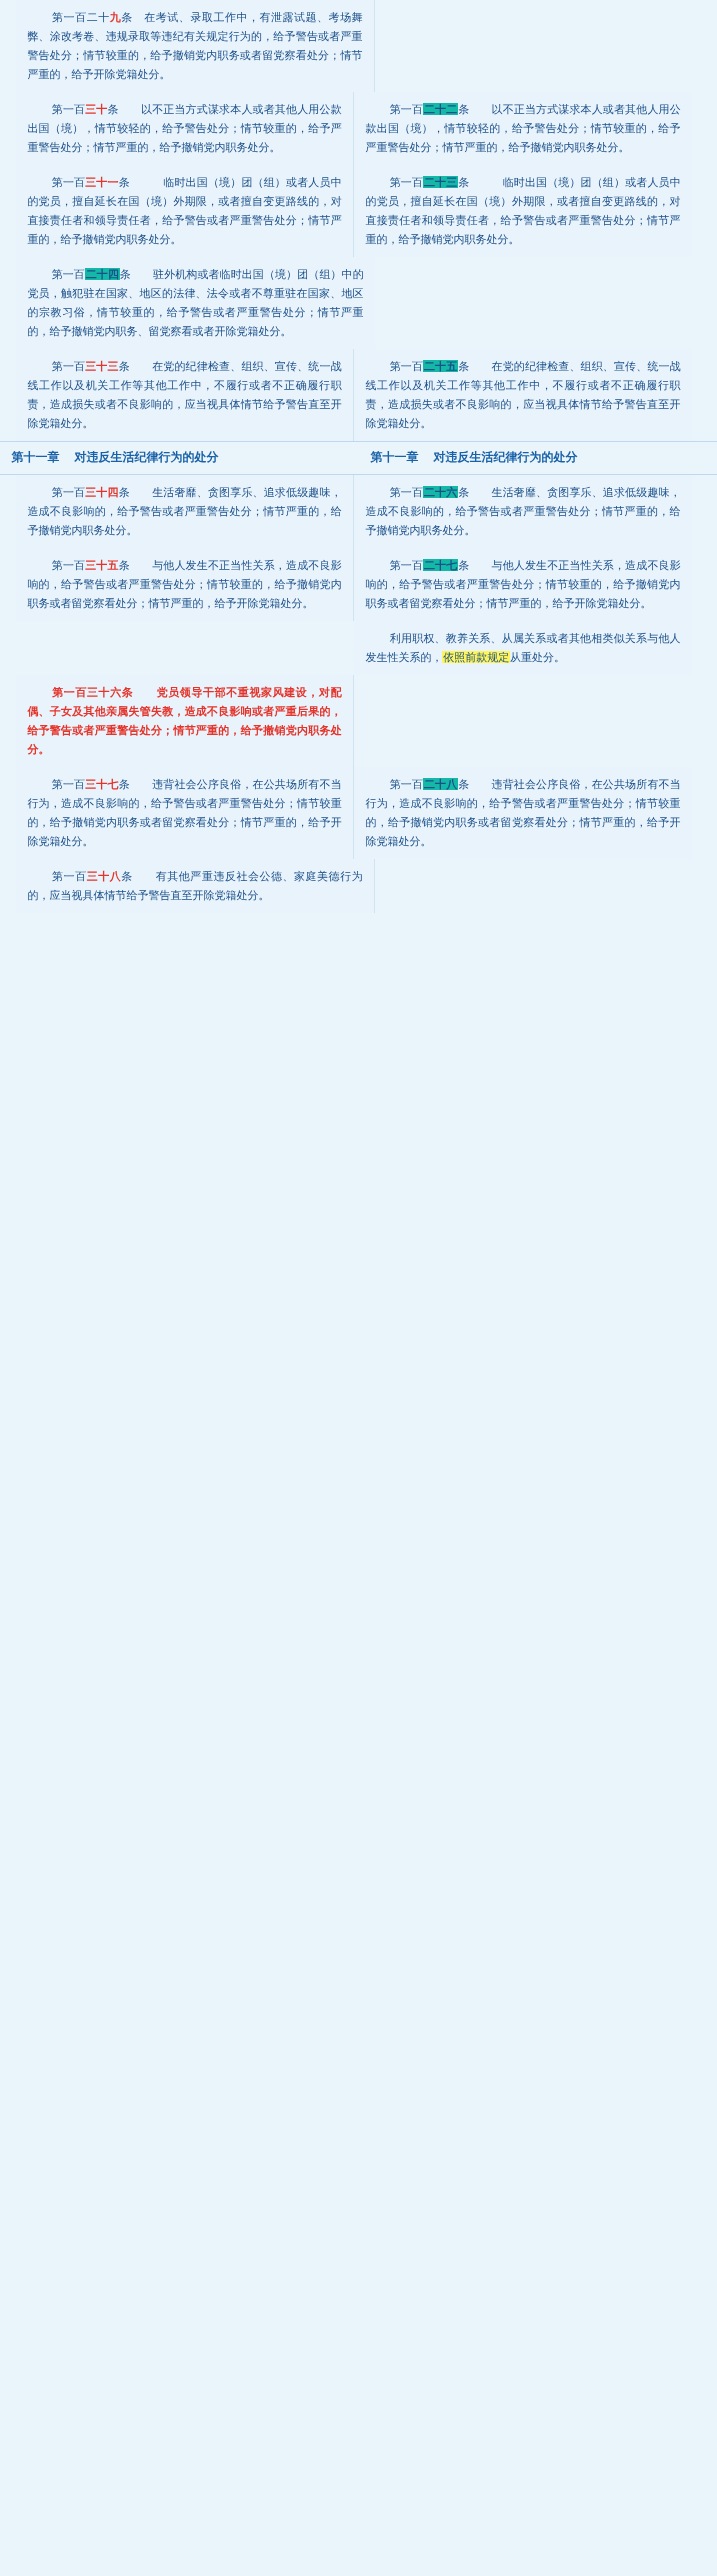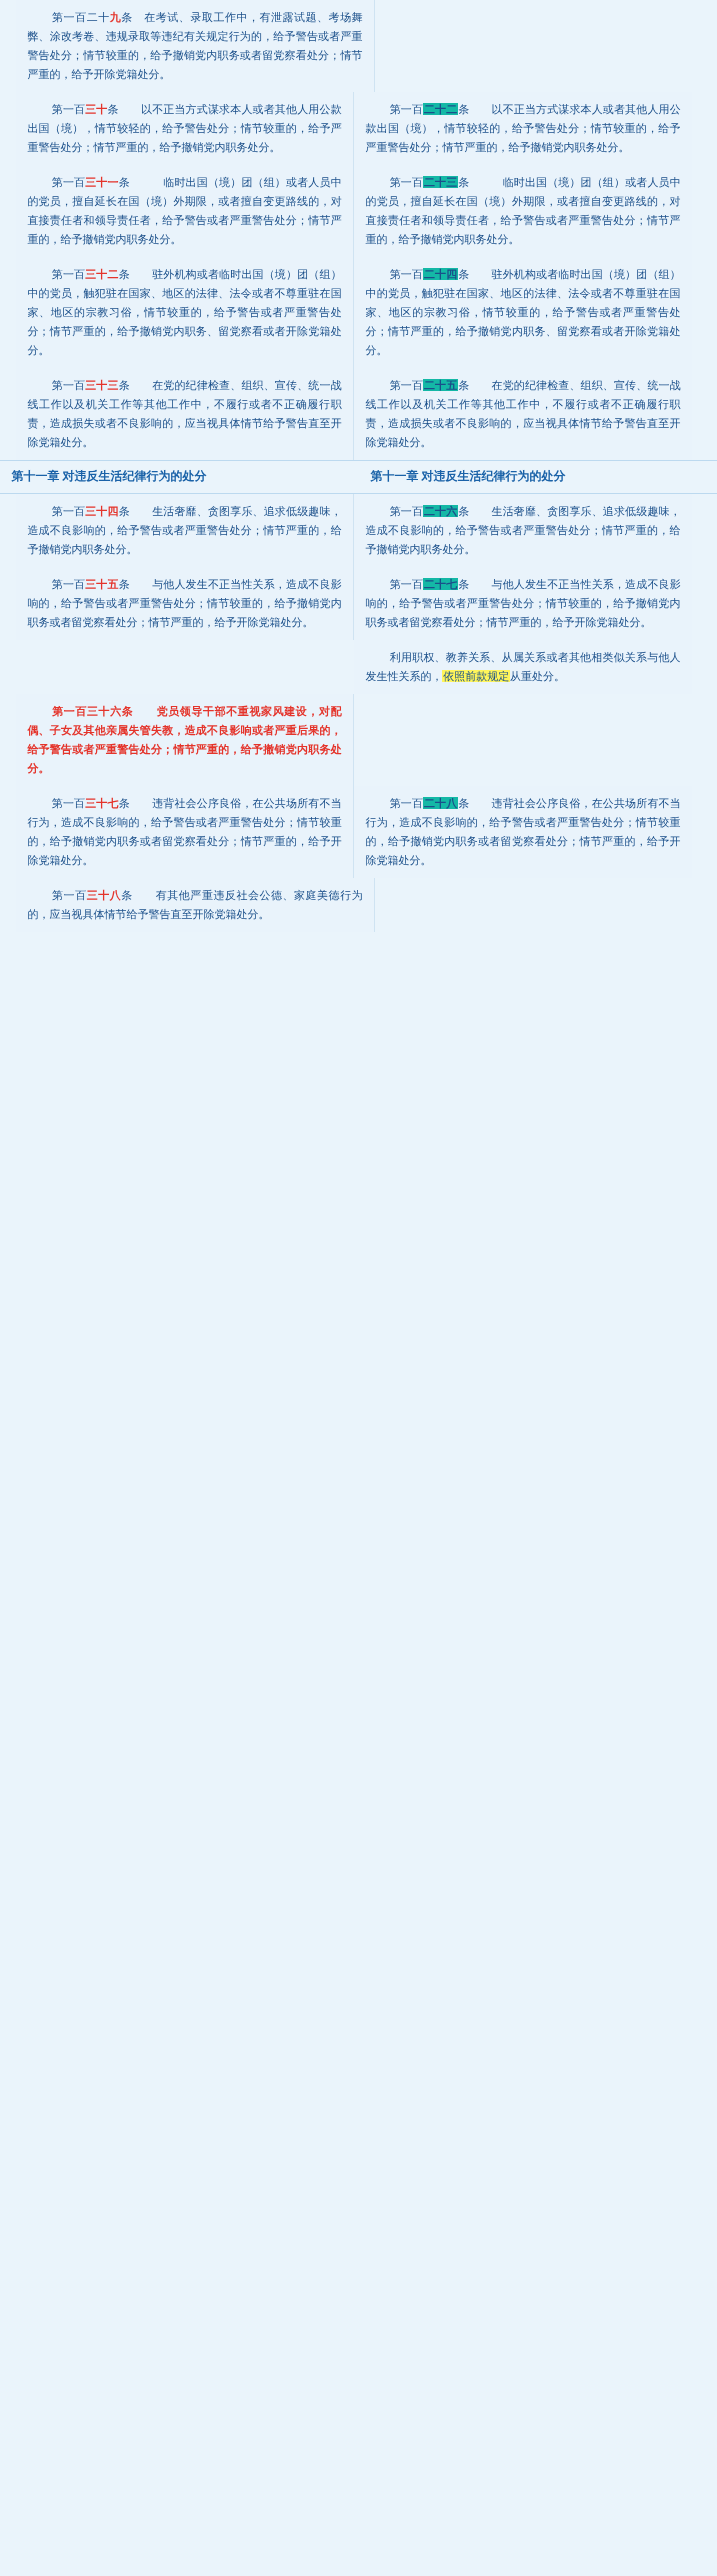--- a/index.html
+++ b/index.html
@@ -55,21 +55,21 @@
     border-top: 0.8px solid #bcd9ef;
     border-bottom: 0.8px solid #bcd9ef;
   }
   .chapter-cell {
     width: 359px;
     padding: 7.4px 11.4px;
     font-size: 12px;
     font-weight: bold;
     color: #1a62a8;
   }
-  .chapter-cell .ch-title { margin-left: 3px; }
+  .chapter-cell .ch-title { margin-left: 15px; }
   .red-para {
     color: #e4342b;
     font-weight: bold;
   }
   .empty { }
 </style>
 </head>
 <body>
 
 <div class="doc">
@@ -92,23 +92,20 @@
   <div class="row">
     <div class="col left">
       <p class="para"><span class="indent"></span><span>第一百</span><span class="num">三十一</span><span>条</span>　　　<span>临时出国（境）团（组）或者人员中的党员，擅自延长在国（境）外期限，或者擅自变更路线的，对直接责任者和领导责任者，给予警告或者严重警告处分；情节严重的，给予撤销党内职务处分。</span></p>
     </div>
     <div class="col right">
       <p class="para"><span class="indent"></span><span>第一百</span><span class="num-hl">二十三</span><span>条</span>　　　<span>临时出国（境）团（组）或者人员中的党员，擅自延长在国（境）外期限，或者擅自变更路线的，对直接责任者和领导责任者，给予警告或者严重警告处分；情节严重的，给予撤销党内职务处分。</span></p>
     </div>
   </div>
 
   <div class="row">
-    <div class="col left">
-      <p class="para"><span class="indent"></span><span>第一百</span><span class="num">三十二</span><span>条</span>　　<span>驻外机构或者临时出国（境）团（组）中的党员，触犯驻在国家、地区的法律、法令或者不尊重驻在国家、地区的宗教习俗，情节较重的，给予警告或者严重警告处分；情节严重的，给予撤销党内职务、留党察看或者开除党籍处分。</span></p>
-    </div>
     <div class="col right">
       <p class="para"><span class="indent"></span><span>第一百</span><span class="num-hl">二十四</span><span>条</span>　　<span>驻外机构或者临时出国（境）团（组）中的党员，触犯驻在国家、地区的法律、法令或者不尊重驻在国家、地区的宗教习俗，情节较重的，给予警告或者严重警告处分；情节严重的，给予撤销党内职务、留党察看或者开除党籍处分。</span></p>
     </div>
   </div>
 
   <div class="row">
     <div class="col left">
       <p class="para"><span class="indent"></span><span>第一百</span><span class="num">三十三</span><span>条</span>　　<span>在党的纪律检查、组织、宣传、统一战线工作以及机关工作等其他工作中，不履行或者不正确履行职责，造成损失或者不良影响的，应当视具体情节给予警告直至开除党籍处分。</span></p>
     </div>
     <div class="col right">

